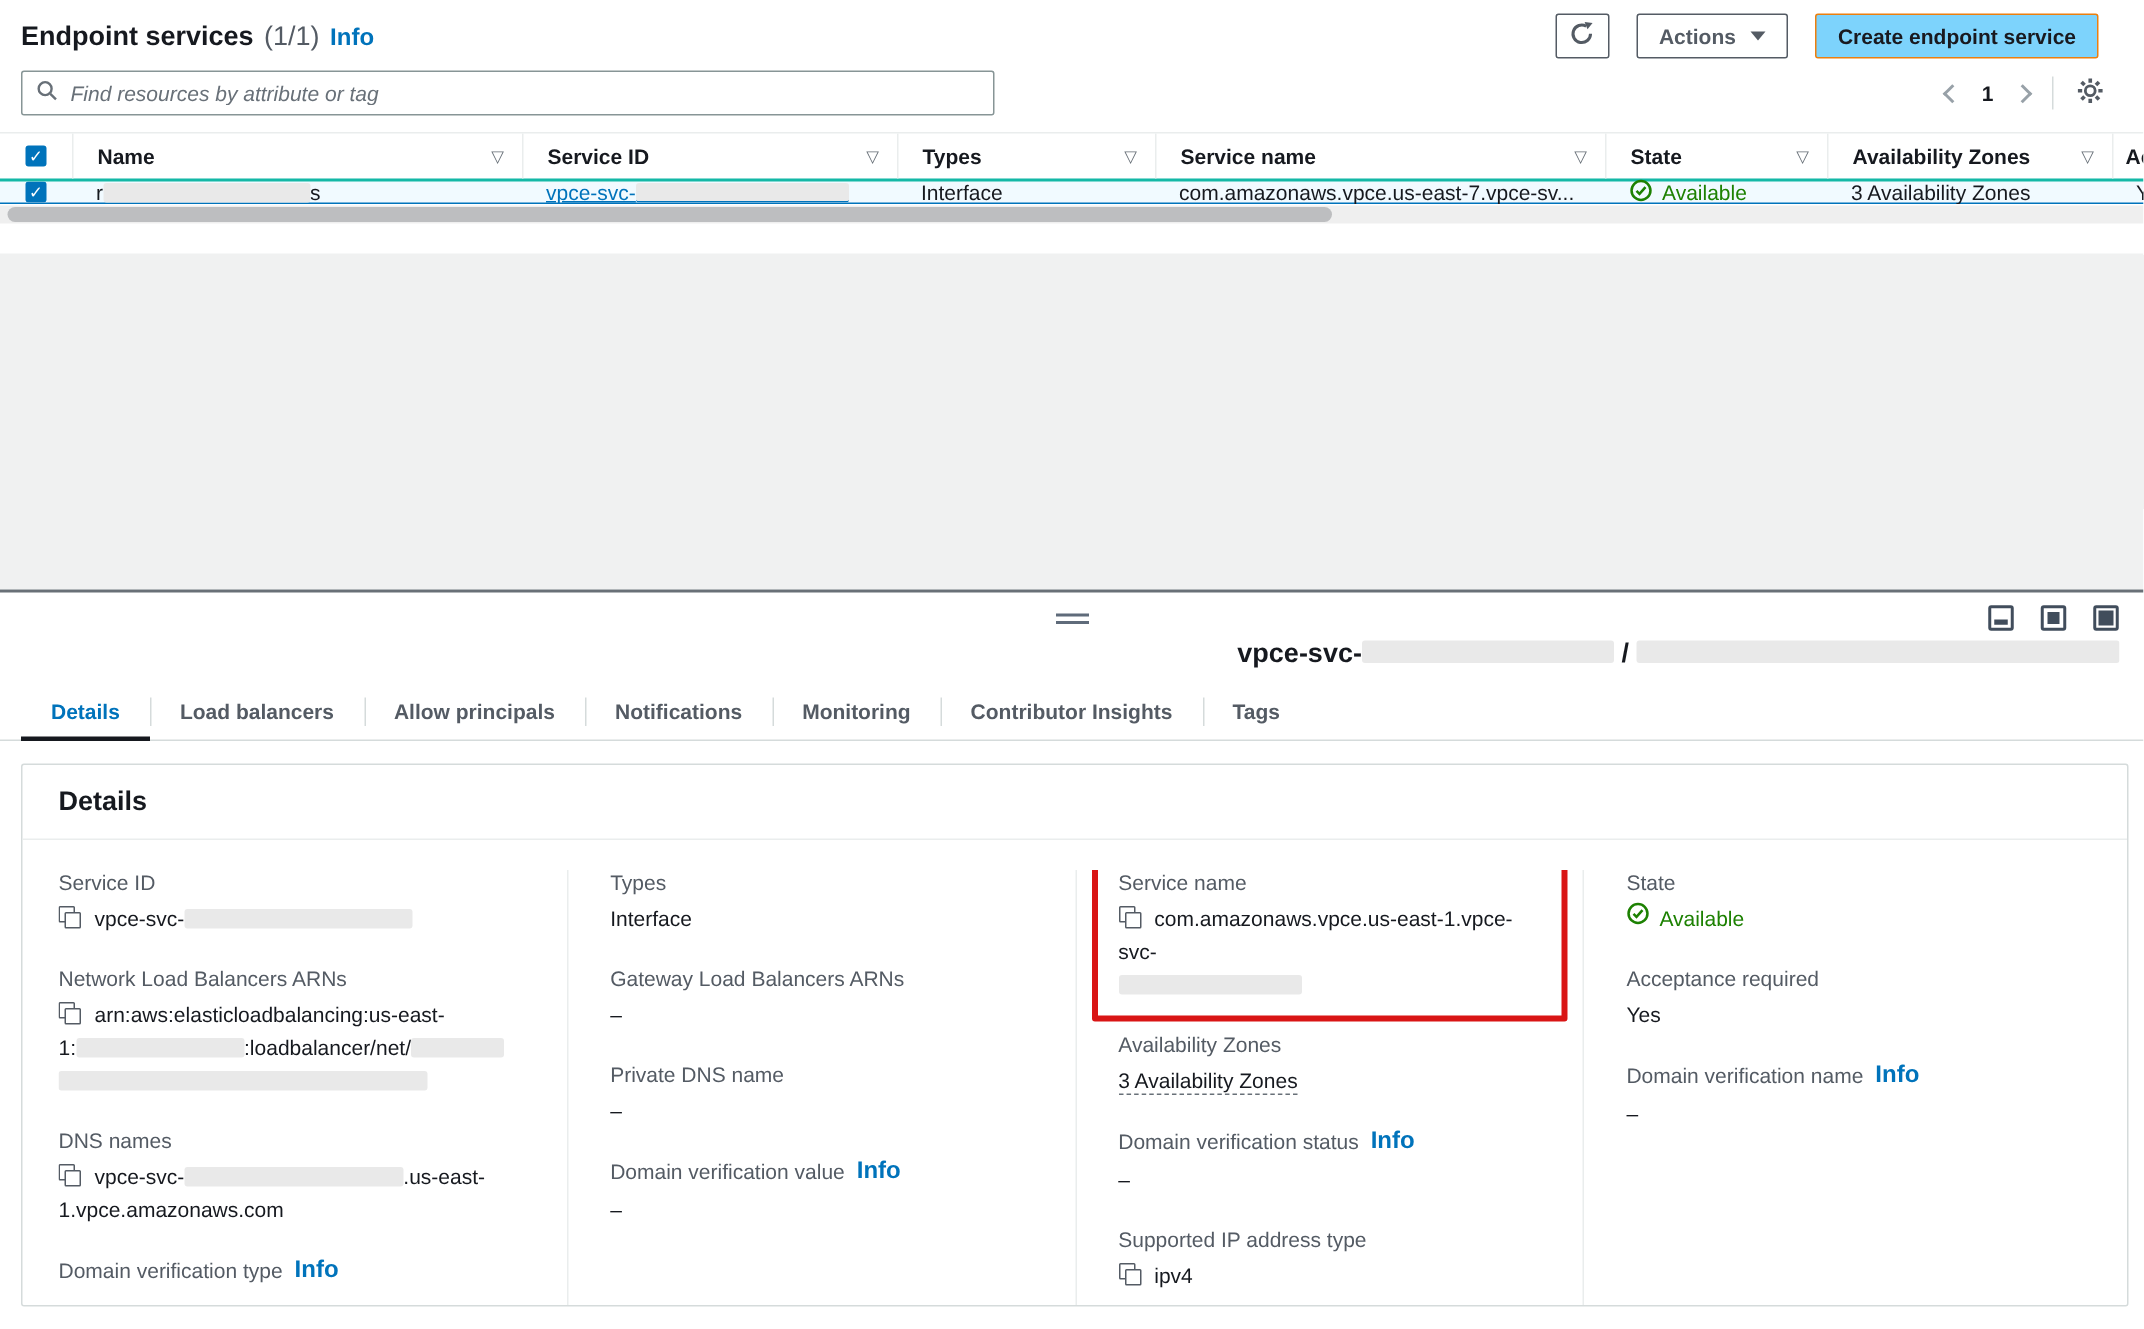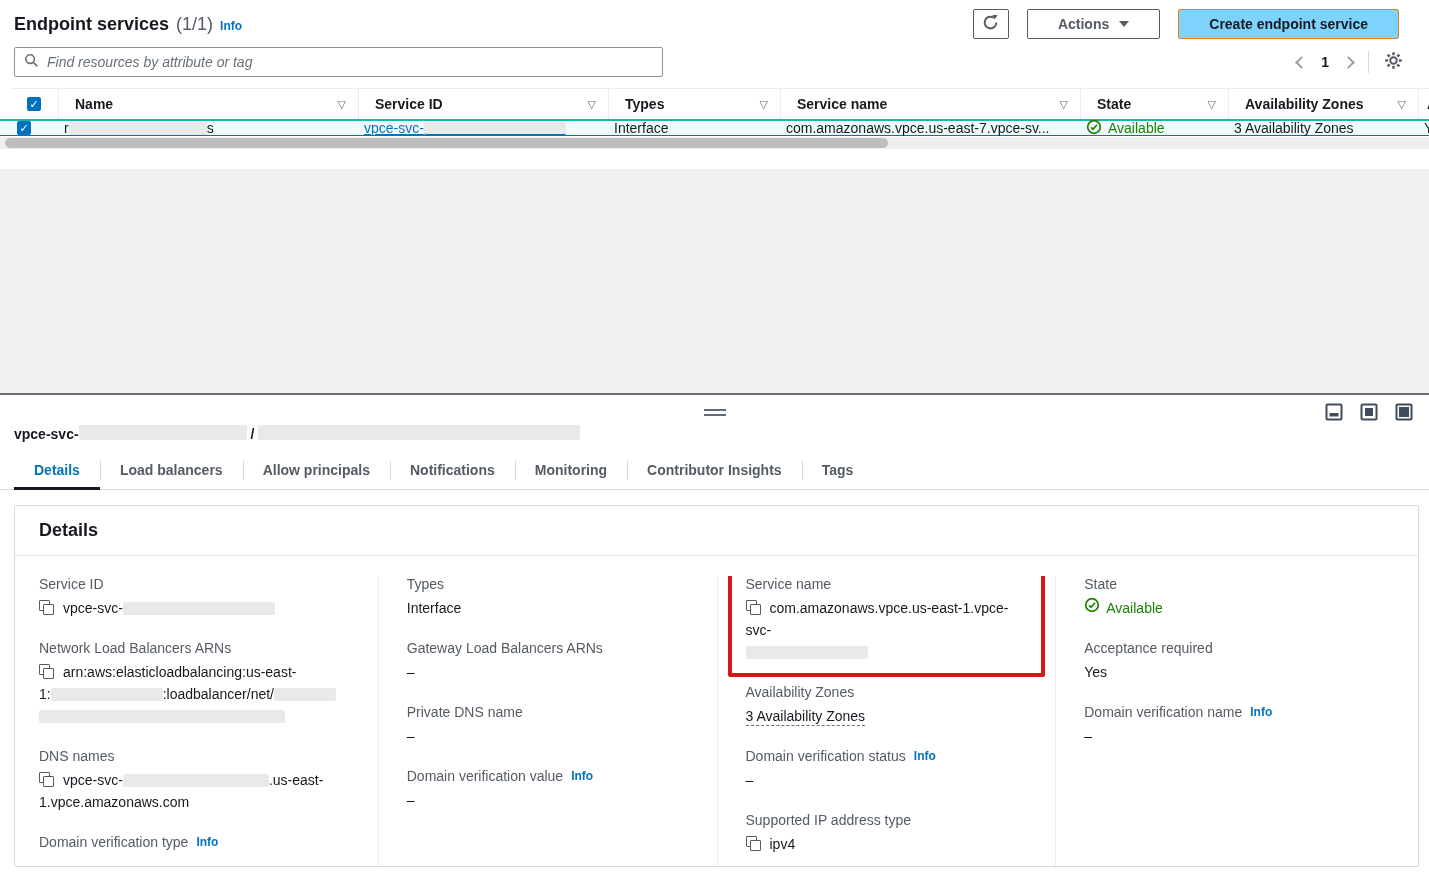--- a/index.html
+++ b/index.html
@@ -9,46 +9,46 @@
     font-size: 14px; color: #16191f; background:#fff; position: relative;
   }
 
   
   .top-section { position:absolute; top:0; left:0; right:0; height:169px; background:#fff; }
   .gap-section { position:absolute; top:169px; left:0; right:0; height:224px; background:#f0f1f1; }
 
   .list-header { display:flex; justify-content:space-between; align-items:center; padding:9px 30px 2px 14px; }
   .h1 { font-size:18px; font-weight:700; display:flex; align-items:baseline; gap:7px; }
   .h1 .count { font-weight:400; color:#545b64; }
-  .info-link { color:#0073bb; font-weight:700; font-size:12px; text-decoration:none; cursor:pointer; }
+  .info-link { color:#0073bb; font-weight:700; font-size:16px; text-decoration:none; cursor:pointer; }
 
   .header-actions { display:flex; gap:18px; align-items:center; }
   .btn { height:30px; border:1px solid #545b64; border-radius:2px; background:#fff; color:#545b64;
-         font-weight:700; font-size:14px; padding:0 30px; display:inline-flex; align-items:center; gap:10px; cursor:pointer;
+         font-weight:700; font-size:14px; padding:0 14px; display:inline-flex; align-items:center; gap:10px; cursor:pointer;
          font-family:inherit; }
   .btn-icon { padding:0; width:36px; justify-content:center; }
   .btn-primary { background:#7dd3fc; border-color:#ec7f0e; color:#19191f; }
   .caret-down { width:0; height:0; border-left:5px solid transparent; border-right:5px solid transparent; border-top:6px solid #545b64; display:inline-block; }
 
   .toolbar-row { display:flex; justify-content:space-between; align-items:center; padding:6px 26px 9px 14px; }
   .search-box { flex:0 0 649px; height:30px; border:1px solid #879596; border-radius:2px; display:flex; align-items:center; padding:0 9px; gap:8px; background:#fff; }
   .search-box input { border:none; outline:none; flex:1; font-size:14px; font-family:inherit; color:#16191f; background:transparent; }
   .search-box input::placeholder { color:#687078; font-style:italic; }
 
   .paging { display:flex; align-items:center; gap:15px; }
   .chev { width:9px; height:9px; border-top:2px solid #98a1a8; border-right:2px solid #98a1a8; display:inline-block; cursor:pointer; }
   .chev-left  { transform:rotate(-135deg); }
   .chev-right { transform:rotate(45deg); }
   .page-num { font-weight:700; color:#16191f; }
   .v-sep { width:1px; height:22px; background:#d5dbdb; }
 
   
   .tbl { margin-top:2px; }
   .thead, .trow { display:grid; grid-template-columns:48px 300px 250px 172px 300px 148px 190px 1fr; align-items:center; }
-  .thead { height:31px; border-top:1px solid #eaeded;margin-left:10px; }
+  .thead { height:31px; border-top:1px solid #eaeded; }
   .th { font-weight:700; display:flex; align-items:center; padding:0 12px 0 16px; height:100%; border-left:1px solid #eaeded; overflow:hidden; white-space:nowrap; }
   .th:first-child { border-left:none; }
   .th .sort-caret { margin-left:auto; color:#687078; font-size:11px; }
   .th .sort-caret::after { content:"▽"; }
   .th-check { justify-content:center; padding:0; }
   .th-last, .td-last { padding-left:8px; }
 
   .trow { height:17px; background:#f1faff; border-top:2px solid #14b8a6; border-bottom:1px solid #0073bb; }
   .td { padding:0 16px; white-space:nowrap; overflow:hidden; }
   .td-check { display:flex; justify-content:center; padding:0; }
@@ -65,21 +65,21 @@
   .hscroll { height:12px; background:#efefef; position:relative; margin-top:1px; }
   .hscroll-thumb { position:absolute; left:5px; top:1px; height:10px; width:883px; background:#bdbec0; border-radius:5px; cursor:grab; }
 
   
   .split-panel { position:absolute; top:393px; left:0; right:0; bottom:0; background:#fff; border-top:2px solid #697077; }
   .drag-handle { position:absolute; top:14px; left:50%; transform:translateX(-50%); width:22px; height:7px;
                  border-top:2px solid #5f6b7a; border-bottom:2px solid #5f6b7a; cursor:row-resize; }
   .panel-controls { position:absolute; top:8px; right:16px; display:flex; gap:17px; }
   .panel-controls svg { cursor:pointer; }
 
-  .panel-title { margin:30px 16px 0 14px; font-size:14px; font-weight:700; white-space:nowrap; overflow:hidden; }
+  .panel-title { margin:30px 16px 0 14px; font-size:18px; font-weight:700; white-space:nowrap; overflow:hidden;text-align:right; }
   .panel-title .redact { height:15px; vertical-align:-1px; }
 
   .tabs { display:flex; border-bottom:1px solid #d5dbdb; margin-top:13px; padding-left:14px; }
   .tab { padding:7px 20px 9px; font-weight:700; color:#545b64; border-bottom:3px solid transparent; margin-bottom:-1px;
          position:relative; cursor:pointer; white-space:nowrap; }
   .tab + .tab::before { content:""; position:absolute; left:0; top:6px; height:19px; width:1px; background:#d5dbdb; }
   .tab.active { color:#0073bb; border-bottom-color:#16191f; }
 
   .card { margin:15px 10px 0 14px; border:1px solid #d5dbdb; border-radius:2px; background:#fff; height:362px; overflow:hidden; }
   .card-h { padding:14px 24px; font-size:18px; font-weight:700; border-bottom:1px solid #eaeded; }

